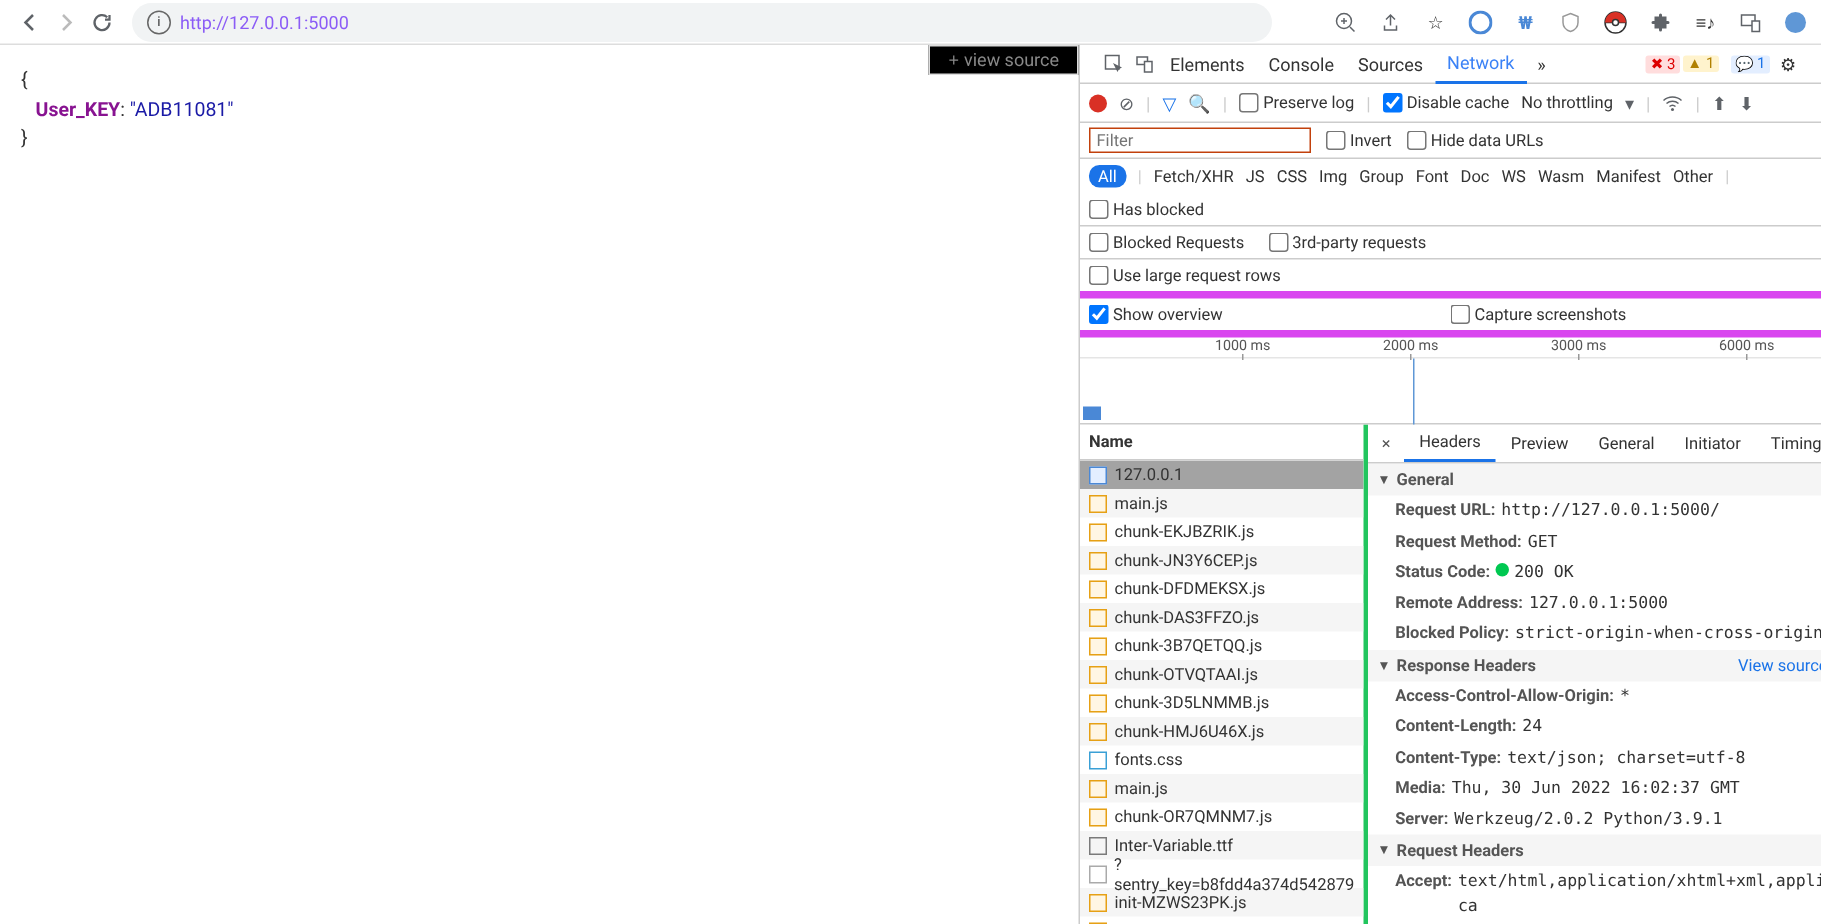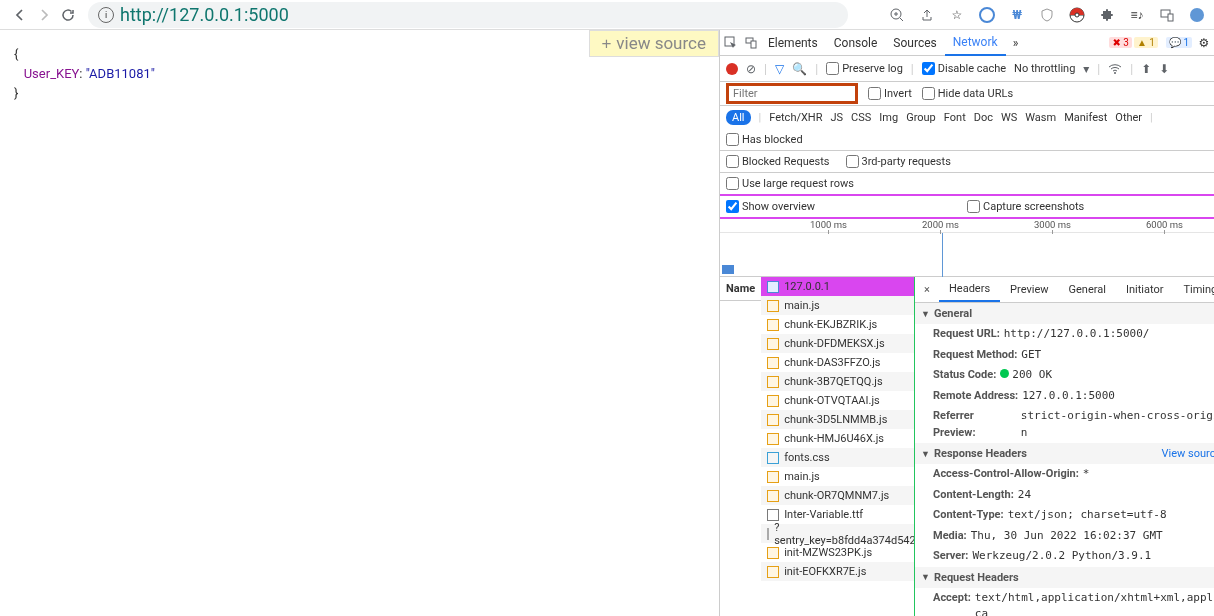--- a/index.html
+++ b/index.html
@@ -2,66 +2,66 @@
 <html><head>
 <meta charset="utf-8">
 <style>
 *{box-sizing:border-box;margin:0;padding:0;font-family:-apple-system,BlinkMacSystemFont,"Segoe UI",Roboto,Arial,sans-serif}
 body{width:1214px;height:616px;overflow:hidden;background:#fff;font-size:12px;color:#333}
 .browser-bar{height:30px;background:#fff;display:flex;align-items:center;padding:0 8px;border-bottom:1px solid #ddd}
 .nav-btn{width:24px;height:24px;display:flex;align-items:center;justify-content:center;cursor:pointer;color:#5f6368;border-radius:50%}
 .nav-btn.disabled{color:#bbb}
 .url-bar{flex:1;height:26px;background:#f1f3f4;border-radius:13px;display:flex;align-items:center;padding:0 10px;margin:0 8px;max-width:760px}
 .url-icon{width:16px;height:16px;border:1px solid #666;border-radius:50%;display:flex;align-items:center;justify-content:center;font-size:9px;margin-right:6px}
-.url-text{font-size:18px;color:#0f766e}
+.url-text{font-size:12px;color:#8b5cf6}
 .ext-icons{display:flex;align-items:center;gap:12px;margin-left:auto}
 .ext-icon{width:18px;height:18px;display:flex;align-items:center;justify-content:center}
 .main-area{display:flex;height:586px}
 .page-content{flex:1;padding:14px;font-family:monospace;font-size:13px;position:relative;min-width:0}
 .json-line{line-height:1.5}
-.json-key{color:#881391;font-weight:normal}
+.json-key{color:#881391;font-weight:bold}
 .json-str{color:#1a1aa6}
-.view-source{position:absolute;top:0;right:0;background:#fef9c3;border:1px solid #ddd;padding:2px 12px;color:#888;font-size:17px;font-family:sans-serif}
+.view-source{position:absolute;top:0;right:0;background:#000000;border:1px solid #ddd;padding:2px 12px;color:#888;font-size:12px;font-family:sans-serif}
 .devtools{width:495px;border-left:1px solid #ccc;display:flex;flex-direction:column;background:#fff}
-.dt-tabs{height:26px;border-bottom:1px solid #ccc;display:flex;align-items:center;padding:0 0;font-size:12px;color:#333}
+.dt-tabs{height:26px;border-bottom:1px solid #ccc;display:flex;align-items:center;padding:0 12px;font-size:12px;color:#333}
 .dt-tab-icon{width:20px;text-align:center;padding:0 4px}
 .dt-tab{padding:5px 8px;cursor:pointer}
 .dt-tab.active{border-bottom:2px solid #1a73e8;color:#3b82f6}
 .dt-status{margin-left:auto;display:flex;align-items:center;gap:2px}
 .badge-err{background:#fdd;color:#d00;padding:0 3px;border-radius:2px;font-size:10px}
 .badge-warn{background:#fff3cd;color:#b08000;padding:0 3px;border-radius:2px;font-size:10px}
 .badge-msg{background:#e3eeff;color:#1a73e8;padding:0 3px;border-radius:2px;font-size:10px;display:flex;align-items:center;gap:2px}
 .net-toolbar{height:26px;border-bottom:1px solid #ccc;display:flex;align-items:center;padding:0 6px;gap:8px}
 .record-dot{width:12px;height:12px;background:#d93025;border-radius:50%}
 .toolbar-icon{color:#5f6368;cursor:pointer}
 .chk{display:flex;align-items:flex-start;gap:3px;font-size:11px}
 .chk input{margin:0}
 .select{font-size:11px;border:none;background:none}
 .filter-bar{height:24px;border-bottom:1px solid #ccc;display:flex;align-items:center;padding:0 6px;gap:10px}
-.filter-input{border:3px solid #c2410c;padding:1px 4px;font-size:11px;width:132px;color:#888}
+.filter-input{border:1px solid #c2410c;padding:1px 4px;font-size:11px;width:148px;color:#888}
 .types-bar{padding:4px 6px;border-bottom:1px solid #ccc;display:flex;align-items:center;gap:8px;flex-wrap:wrap;font-size:11px}
 .type-btn{cursor:pointer;color:#333}
 .type-btn.active{background:#1a73e8;color:#fff;padding:1px 6px;border-radius:7px}
 .opts-row{padding:4px 6px;display:flex;gap:16px;font-size:11px;border-bottom:1px solid #ccc}
-.opts-row2{padding:4px 6px;display:flex;font-size:11px;border-bottom:2px solid #d946ef}
+.opts-row2{padding:4px 6px;display:flex;font-size:11px;border-bottom:5px solid #d946ef}
 .opts-row2 .chk{width:260px}
 .timeline{height:58px;border-bottom:1px solid #ccc;position:relative;font-size:9.5px;color:#555}
 .timeline-ruler{height:14px;border-bottom:1px solid #e5e5e5;display:flex;position:relative}
 .tick{position:absolute;top:0}
 .tick-line{width:1px;height:4px;background:#999;margin:0 auto}
 .timeline-body{height:44px;position:relative}
 .tb-bar{position:absolute;top:32px;left:2px;width:12px;height:9px;background:#4a88d6}
 .tb-cursor{position:absolute;top:0;bottom:0;width:1px;background:#5f97d6;left:222px}
 .net-split{display:flex;flex:1;min-height:0}
-.req-list{width:195px;border-right:1px solid #22c55e;display:flex;min-height:0}
+.req-list{width:195px;border-right:3px solid #22c55e;display:flex;flex-direction:column;min-height:0}
 .req-header{height:24px;border-bottom:1px solid #ccc;display:flex;align-items:center;padding:0 6px;font-size:11px;font-weight:bold}
 .req-rows{flex:1;overflow:hidden}
 .req-row{height:19px;display:flex;align-items:center;padding:0 6px;font-size:11px;gap:5px;cursor:pointer}
 .req-row:nth-child(even){background:#f5f5f5}
-.req-row.selected{background:#d946ef}
+.req-row.selected{background:#a3a3a3}
 .file-ic{width:12px;height:12px;border:1px solid #999;display:inline-block}
 .ic-doc{border-color:#4a88d6;background:#e3eeff}
 .ic-js{border-color:#e6a015;background:#fff6e3}
 .ic-css{border-color:#3aa0d6}
 .ic-font{border-color:#7a7a7a}
 .ic-other{border-color:#aaa}
 .details{flex:1;display:flex;flex-direction:column;min-height:0}
 .detail-tabs{height:26px;border-bottom:1px solid #ccc;display:flex;align-items:center;font-size:11px}
 .close-x{width:24px;text-align:center;cursor:pointer;color:#555}
 .d-tab{padding:5px 10px;cursor:pointer}
@@ -304,20 +304,24 @@
             <div class="req-row">
               <span class="file-ic ic-js"></span>
               <span>main.js</span>
             </div>
             <div class="req-row">
               <span class="file-ic ic-js"></span>
               <span>chunk-EKJBZRIK.js</span>
             </div>
             <div class="req-row">
               <span class="file-ic ic-js"></span>
+              <span>chunk-JN3Y6CEP.js</span>
+            </div>
+            <div class="req-row">
+              <span class="file-ic ic-js"></span>
               <span>chunk-DFDMEKSX.js</span>
             </div>
             <div class="req-row">
               <span class="file-ic ic-js"></span>
               <span>chunk-DAS3FFZO.js</span>
             </div>
             <div class="req-row">
               <span class="file-ic ic-js"></span>
               <span>chunk-3B7QETQQ.js</span>
             </div>
@@ -390,21 +394,21 @@
                 </div>
                 <div class="kv-row">
                   <span class="kv-key">Status Code:</span>
                   <span class="kv-val"><span class="status-dot"></span>200 OK</span>
                 </div>
                 <div class="kv-row">
                   <span class="kv-key">Remote Address:</span>
                   <span class="kv-val">127.0.0.1:5000</span>
                 </div>
                 <div class="kv-row">
-                  <span class="kv-key">Referrer Preview:</span>
+                  <span class="kv-key">Blocked Policy:</span>
                   <span class="kv-val">strict-origin-when-cross-origin</span>
                 </div>
               </div>
           </div>
           <div class="section">
             <div class="sec-title">
                 <span class="arrow">▼</span>
                 <span>Response Headers</span>
                 <span class="link">View source</span>
               </div>

